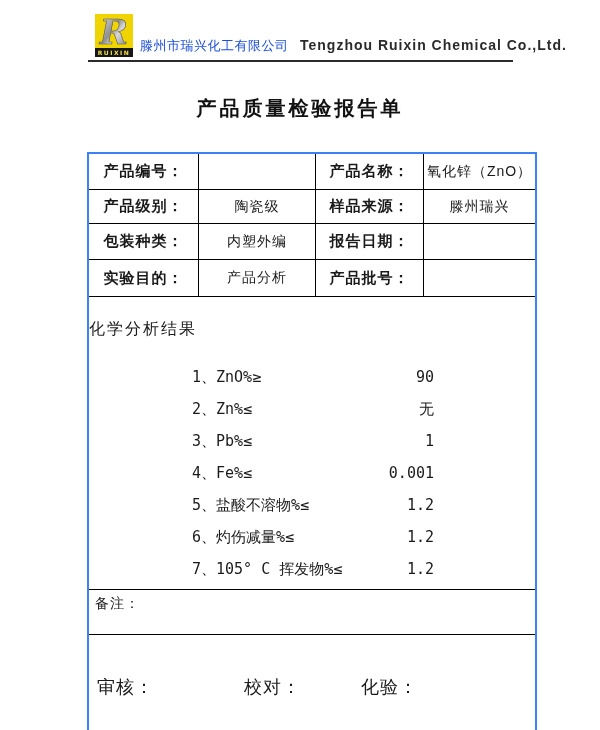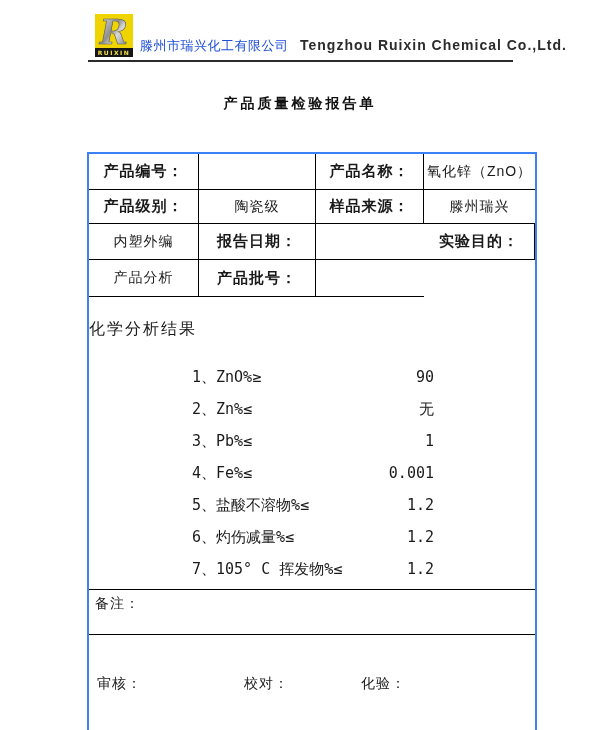--- a/index.html
+++ b/index.html
@@ -7,21 +7,21 @@
   body { position:relative; font-family:"Liberation Sans","DejaVu Sans",sans-serif; color:#1a1a1a; overflow:hidden; }
 
   
   .logo { position:absolute; left:94px; top:13px; width:40px; height:44px; }
   .company-cn { position:absolute; left:140px; top:37px; font-size:13px; letter-spacing:0.5px; color:#1d4ed8; white-space:nowrap; }
   .company-en { position:absolute; left:300px; top:37px; font-size:14px; font-weight:bold; letter-spacing:1px; color:#2b2b2b; white-space:nowrap; }
   .header-rule { position:absolute; left:88px; top:60px; width:425px; height:2px; background:#2b2b2b; }
 
   
   .doc-title { position:absolute; left:0; top:95px; width:600px; text-align:center;
-               font-size:14px; font-weight:bold; letter-spacing:3px; color:#111; }
+               font-size:20px; font-weight:bold; letter-spacing:3px; color:#111; }
 
   
   .report-table { position:absolute; left:87px; top:152px; width:450px; height:638px;
                   border:2px solid #3b82f6; background:#fff; }
 
   .info-grid { display:grid; grid-template-columns:110px 117px 108px 111px;
                grid-template-rows:36px 34px 36px 37px; }
   .cell { display:flex; align-items:center; justify-content:center;
           border-right:1px solid #000; border-bottom:1px solid #000; overflow:hidden; }
   .cell.last-col { border-right:none; }
@@ -30,21 +30,21 @@
 
   .analysis-section { position:relative; height:293px; border-bottom:1px solid #000; }
   .analysis-title { text-align:left; padding-top:22px; font-size:16px; letter-spacing:2px; }
   .analysis-items { position:absolute; left:103px; top:64px; width:242px; }
   .analysis-item { display:flex; justify-content:space-between; align-items:center; height:32px;
                    font-family:"DejaVu Sans Mono","Liberation Mono",monospace; font-size:15px; }
   .analysis-item .item-value { text-align:right; }
 
   .remark-row { height:45px; border-bottom:1px solid #000; padding:5px 0 8px 6px; font-size:14px; letter-spacing:1px; }
 
-  .sign-row { position:relative; height:77px; font-size:14px; letter-spacing:1px; }
+  .sign-row { position:relative; height:77px; font-size:18px; letter-spacing:1px; }
   .sign-label { position:absolute; top:40px; white-space:nowrap; }
   .sign-0 { left:8px; } .sign-1 { left:155px; } .sign-2 { left:272px; }
 </style>
 </head>
 <body>
 
 <div class="logo">
   <svg width="40" height="44" viewBox="0 0 40 44">
     <defs>
       <linearGradient id="silver" x1="0" y1="0" x2="1" y2="1">
@@ -72,20 +72,21 @@
     <div class="cell lbl">产品编号：</div>
     <div class="cell val"></div>
     <div class="cell lbl">产品名称：</div>
     <div class="cell val last-col">氧化锌（ZnO）</div>
 
     <div class="cell lbl">产品级别：</div>
     <div class="cell val">陶瓷级</div>
     <div class="cell lbl">样品来源：</div>
     <div class="cell val last-col">滕州瑞兴</div>
 
+    <div class="cell lbl">包装种类：</div>
     <div class="cell val">内塑外编</div>
     <div class="cell lbl">报告日期：</div>
     <div class="cell val last-col"></div>
 
     <div class="cell lbl">实验目的：</div>
     <div class="cell val">产品分析</div>
     <div class="cell lbl">产品批号：</div>
     <div class="cell val last-col"></div>
   </div>
 

